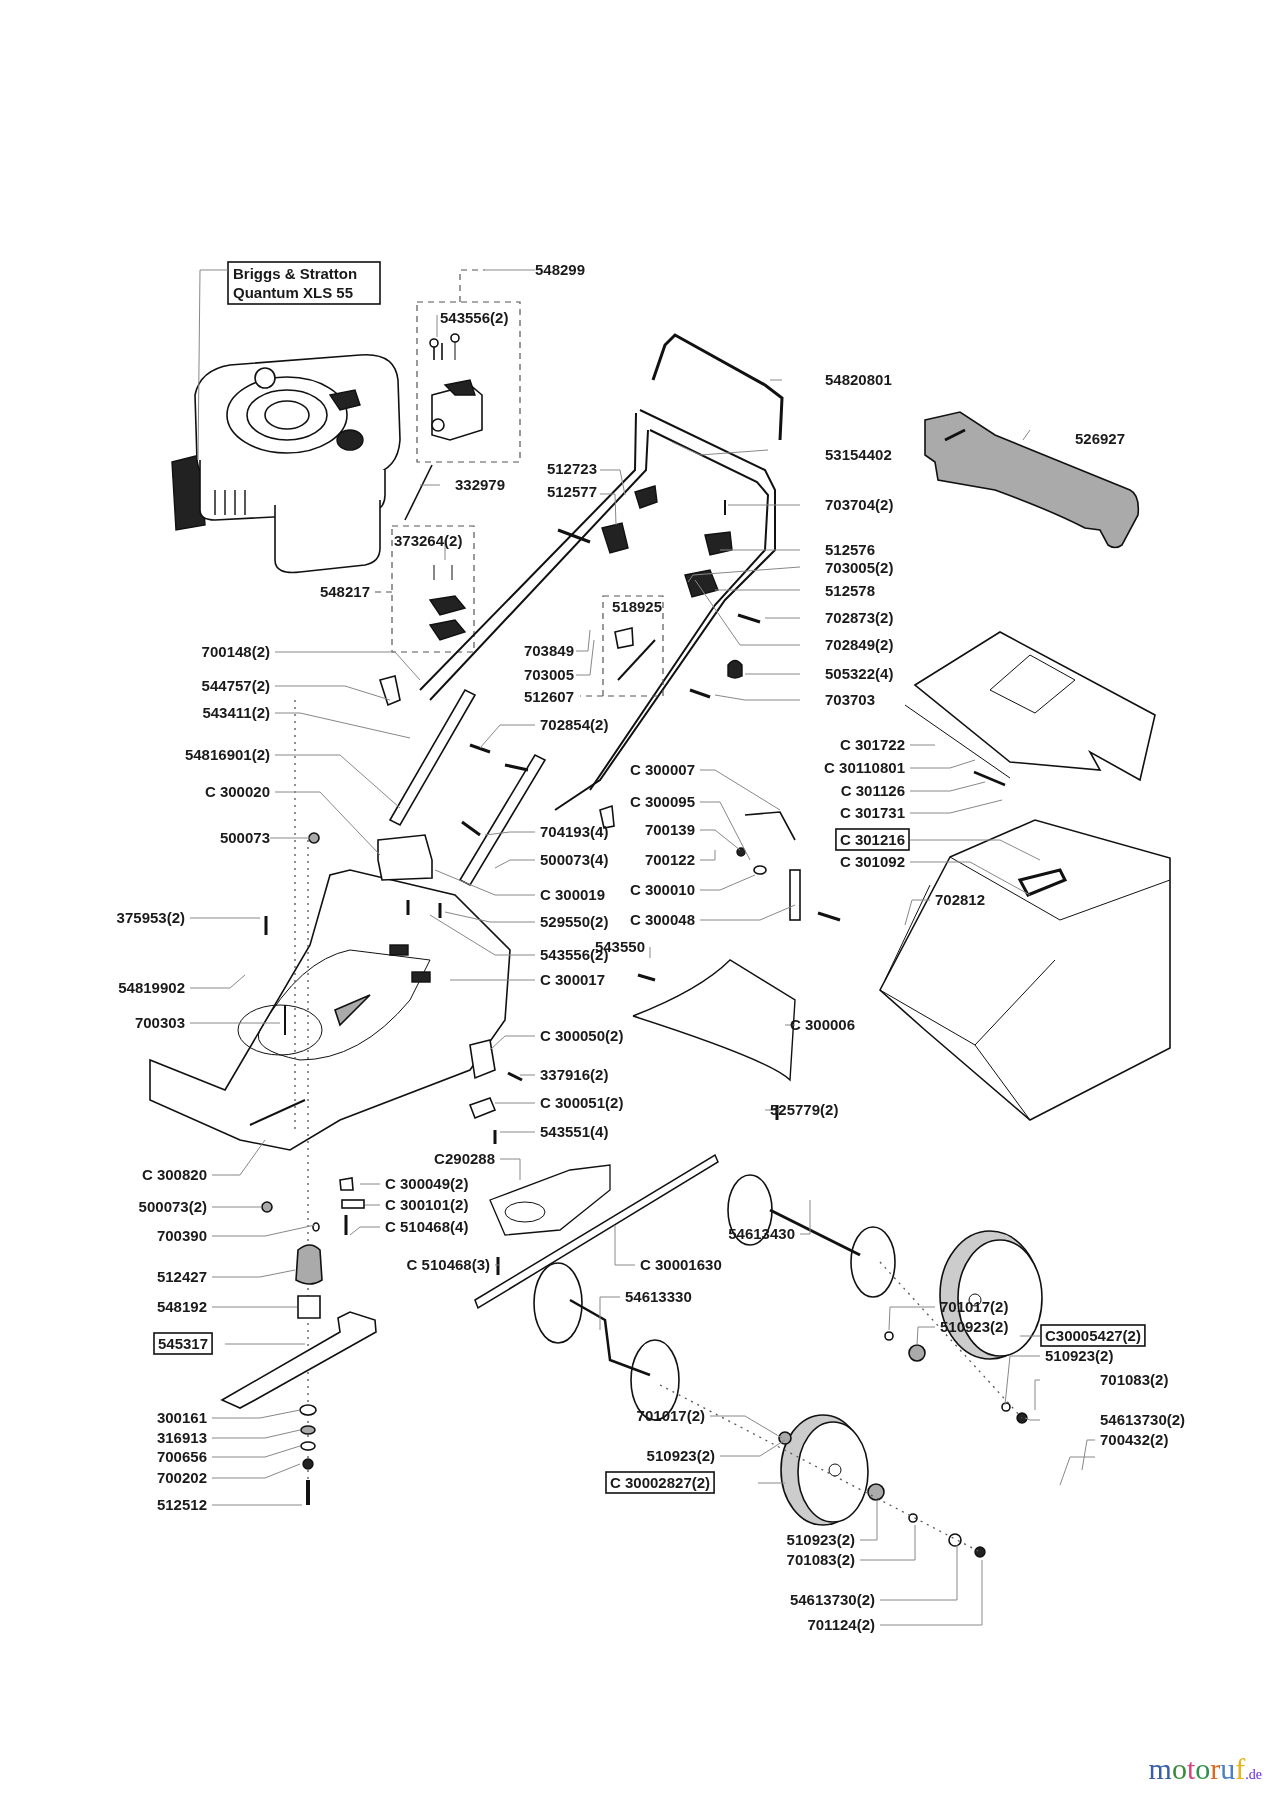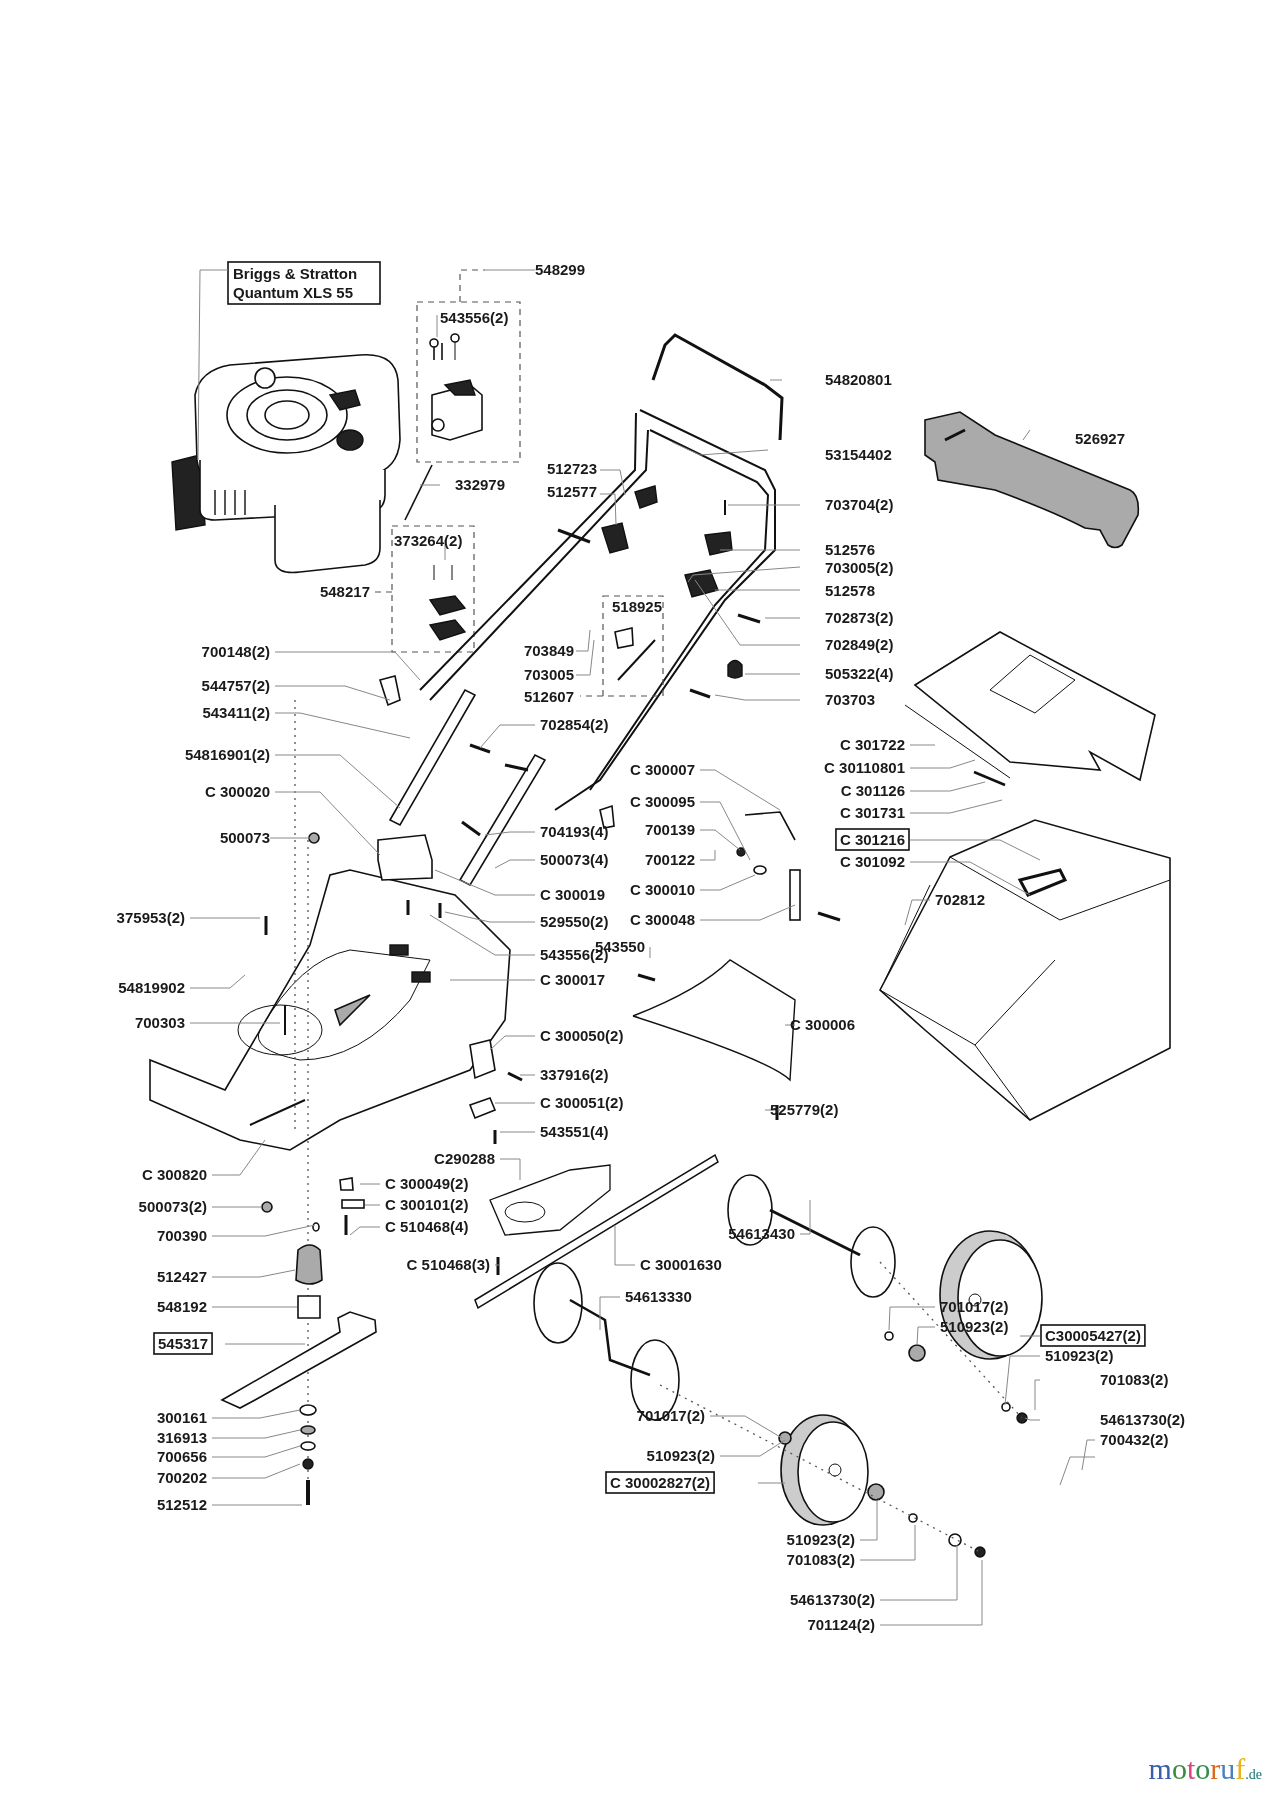--- a/index.html
+++ b/index.html
@@ -9,21 +9,21 @@
   .lead{stroke:#888;stroke-width:1;fill:none;}
   .dash{stroke:#555;stroke-width:1.2;fill:none;stroke-dasharray:6 5;}
   .dot{stroke:#555;stroke-width:1.3;fill:none;stroke-dasharray:2 5;}
   .part{stroke:#111;stroke-width:1.6;fill:#fff;}
   .partg{stroke:#111;stroke-width:1.6;fill:#aaa;}
   .partd{stroke:#111;stroke-width:1.4;fill:#222;}
   .thin{stroke:#111;stroke-width:1;fill:none;}
   .boxed{fill:none;stroke:#111;stroke-width:1.6;}
   #logo{position:absolute;right:10px;bottom:14px;font-family:"Liberation Serif",serif;font-size:30px;letter-spacing:0px;}
   #logo span{display:inline-block;}
-  #logo .tld{font-size:14px;color:#0f766e;}
+  #logo .tld{font-size:14px;color:#6d28d9;}
 </style>
 </head>
 <body>
 
 <svg id="diagram" viewBox="0 0 1272 1800" xmlns="http://www.w3.org/2000/svg">
 
   <g>
     <path class="partd" d="M172 462 L200 455 L205 525 L176 530 Z"></path>
     <path class="part" d="M195 395 Q200 370 230 365 L360 355 Q395 352 398 380 L400 440 Q398 470 370 475 L230 485 Q200 486 197 460 Z"></path>
     <ellipse class="part" cx="287" cy="415" rx="60" ry="38"></ellipse>

